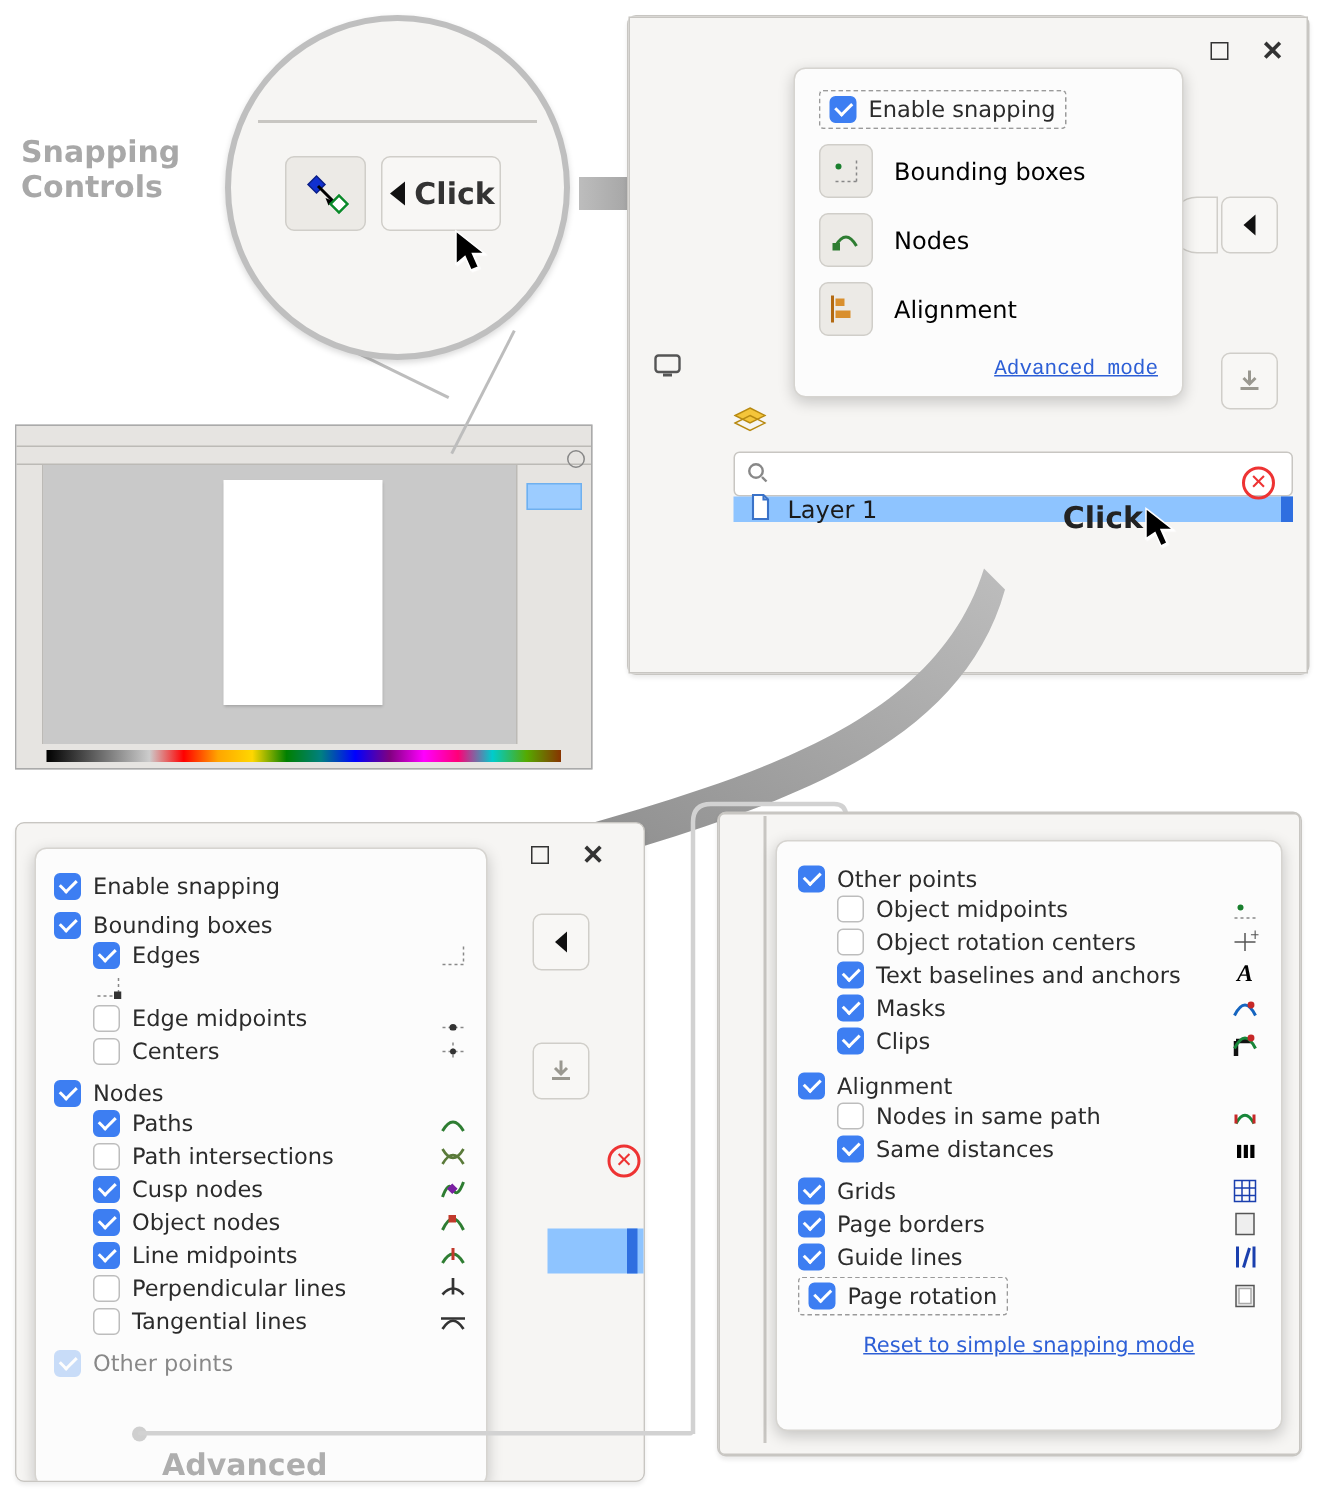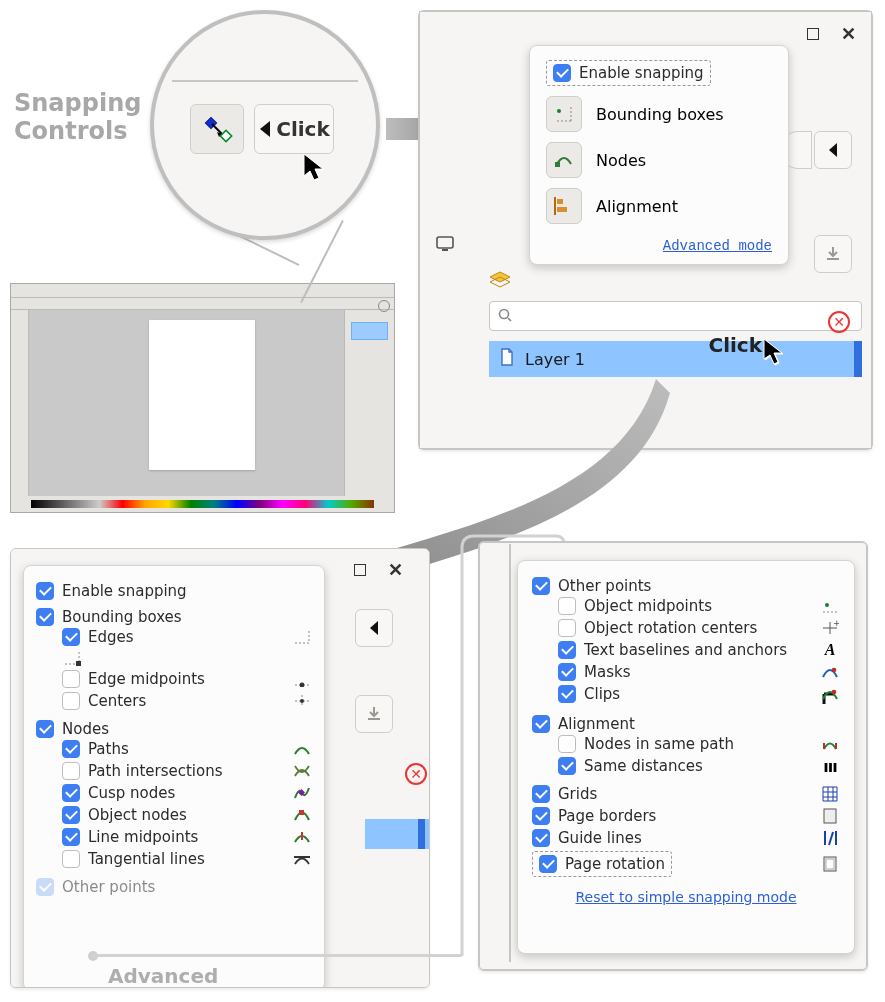--- a/index.html
+++ b/index.html
@@ -12,21 +12,21 @@
     --blue:#3d7ef2;
     --link:#2d5fd6;
     --row-blue:#8ec4ff;
     --red:#e33;
     --border:#c8c6c2;
   }
   *{box-sizing:border-box;font-family:"DejaVu Sans","Segoe UI",Arial,sans-serif;}
   body{margin:0;background:var(--bg);width:885px;height:1002px;position:relative;overflow:hidden;}
 
   
-  .title{position:absolute;color:#a8a8a8;font-weight:700;font-size:24px;line-height:1.15;}
+  .title{position:absolute;color:#a8a8a8;font-weight:700;font-size:20px;line-height:1.15;}
 
   
   .panel{position:absolute;background:var(--panel-bg);border:1px solid var(--border);border-radius:6px;box-shadow:0 2px 3px rgba(0,0,0,.08);}
   .popover{background:#fcfcfc;border:1px solid #d6d4d0;border-radius:8px;box-shadow:0 3px 10px rgba(0,0,0,.2);padding:14px 16px 10px;}
 
   .tool-btn{display:inline-flex;align-items:center;justify-content:center;background:#eceae6;border:1px solid var(--ui-gray-dark);border-radius:6px;width:36px;height:36px;}
   .tool-btn.light{background:#f8f7f5;}
 
   .check{display:inline-flex;align-items:flex-end;gap:8px;font-size:15px;color:var(--text);}
   .check .box{width:18px;height:18px;border:1.5px solid var(--blue);border-radius:4px;display:inline-flex;align-items:center;justify-content:center;background:#fff;flex:0 0 18px;}
@@ -78,21 +78,21 @@
   .stageB .bg{position:absolute;inset:0;background:var(--panel-bg);border:1px solid var(--border);}
   .stageB .wb{position:absolute;right:16px;top:12px;display:flex;gap:22px;align-items:center;color:#333;}
   .stageB .wb .sq{width:12px;height:12px;border:1.5px solid #333;}
   .stageB .pop{position:absolute;left:110px;top:34px;width:260px;}
   .stageB .grp-btn{display:flex;align-items:center;gap:14px;margin:10px 0;}
   .stageB .adv{display:block;text-align:right;margin-top:14px;font-family:Liberation Mono, monospace;}
   .stageB .click2{position:absolute;right:110px;top:322px;font-weight:700;font-size:20px;color:#222;}
   .stageB .side-btn{position:absolute;right:20px;width:38px;height:38px;}
   .stageB .layer-area{position:absolute;left:70px;right:10px;top:260px;}
   .stageB .field{display:flex;align-items:center;background:#fff;border:1px solid var(--border);border-radius:4px;height:30px;padding:0 8px;color:#888;gap:8px;}
-  .stageB .layer-row{margin-top:10px;background:var(--row-blue);height:36px;display:flex;align-items:center;gap:10px;padding:0 10px;position:relative;}
+  .stageB .layer-row{background:var(--row-blue);height:17px;display:flex;align-items:center;gap:10px;padding:0 10px;position:relative;}
   .stageB .layer-row .cap{position:absolute;right:0;top:0;bottom:0;width:8px;background:#2f6fe0;}
   .stageB .below-tabs{position:absolute;left:16px;top:224px;display:flex;gap:16px;align-items:center;}
   .stageB .red-x{position:absolute;right:22px;top:300px;width:22px;height:22px;border:2px solid var(--red);border-radius:50%;color:var(--red);display:flex;align-items:center;justify-content:center;font-weight:bold;font-size:14px;}
 
   
   .stageC{left:10px;top:548px;width:420px;height:440px;overflow:hidden;}
   .stageC .bg{position:absolute;inset:0;background:var(--panel-bg);}
   .stageC .wb{position:absolute;right:26px;top:10px;display:flex;gap:22px;align-items:center;}
   .stageC .wb .sq{width:12px;height:12px;border:1.5px solid #333;}
   .stageC .pop{position:absolute;left:12px;top:16px;width:302px;bottom:-4px;padding:12px 12px 4px;}
@@ -433,20 +433,32 @@
             <span class="ric">
               <svg width="18" height="16">
                 <path d="M2 13 Q9 1 16 13" fill="none" stroke="#2e7d32" stroke-width="2"></path>
                 <path d="M9 3v8" stroke="#c1392b" stroke-width="2"></path>
               </svg>
             </span>
           </div>
         <div class="row">
             <label class="check off">
               <span class="box"></span>
+              <span>Perpendicular lines</span>
+            </label>
+            <span class="ric">
+              <svg width="18" height="16">
+                <path d="M2 12 Q9 4 16 12" fill="none" stroke="#333" stroke-width="1.8"></path>
+                <line x1="9" y1="1" x2="9" y2="12" stroke="#333" stroke-width="1.8"></line>
+              </svg>
+            </span>
+          </div>
+        <div class="row">
+            <label class="check off">
+              <span class="box"></span>
               <span>Tangential lines</span>
             </label>
             <span class="ric">
               <svg width="18" height="16">
                 <path d="M2 13 Q9 2 16 13" fill="none" stroke="#333" stroke-width="1.8"></path>
                 <line x1="1" y1="6" x2="17" y2="6" stroke="#333" stroke-width="1.8"></line>
               </svg>
             </span>
           </div>
       </div>

